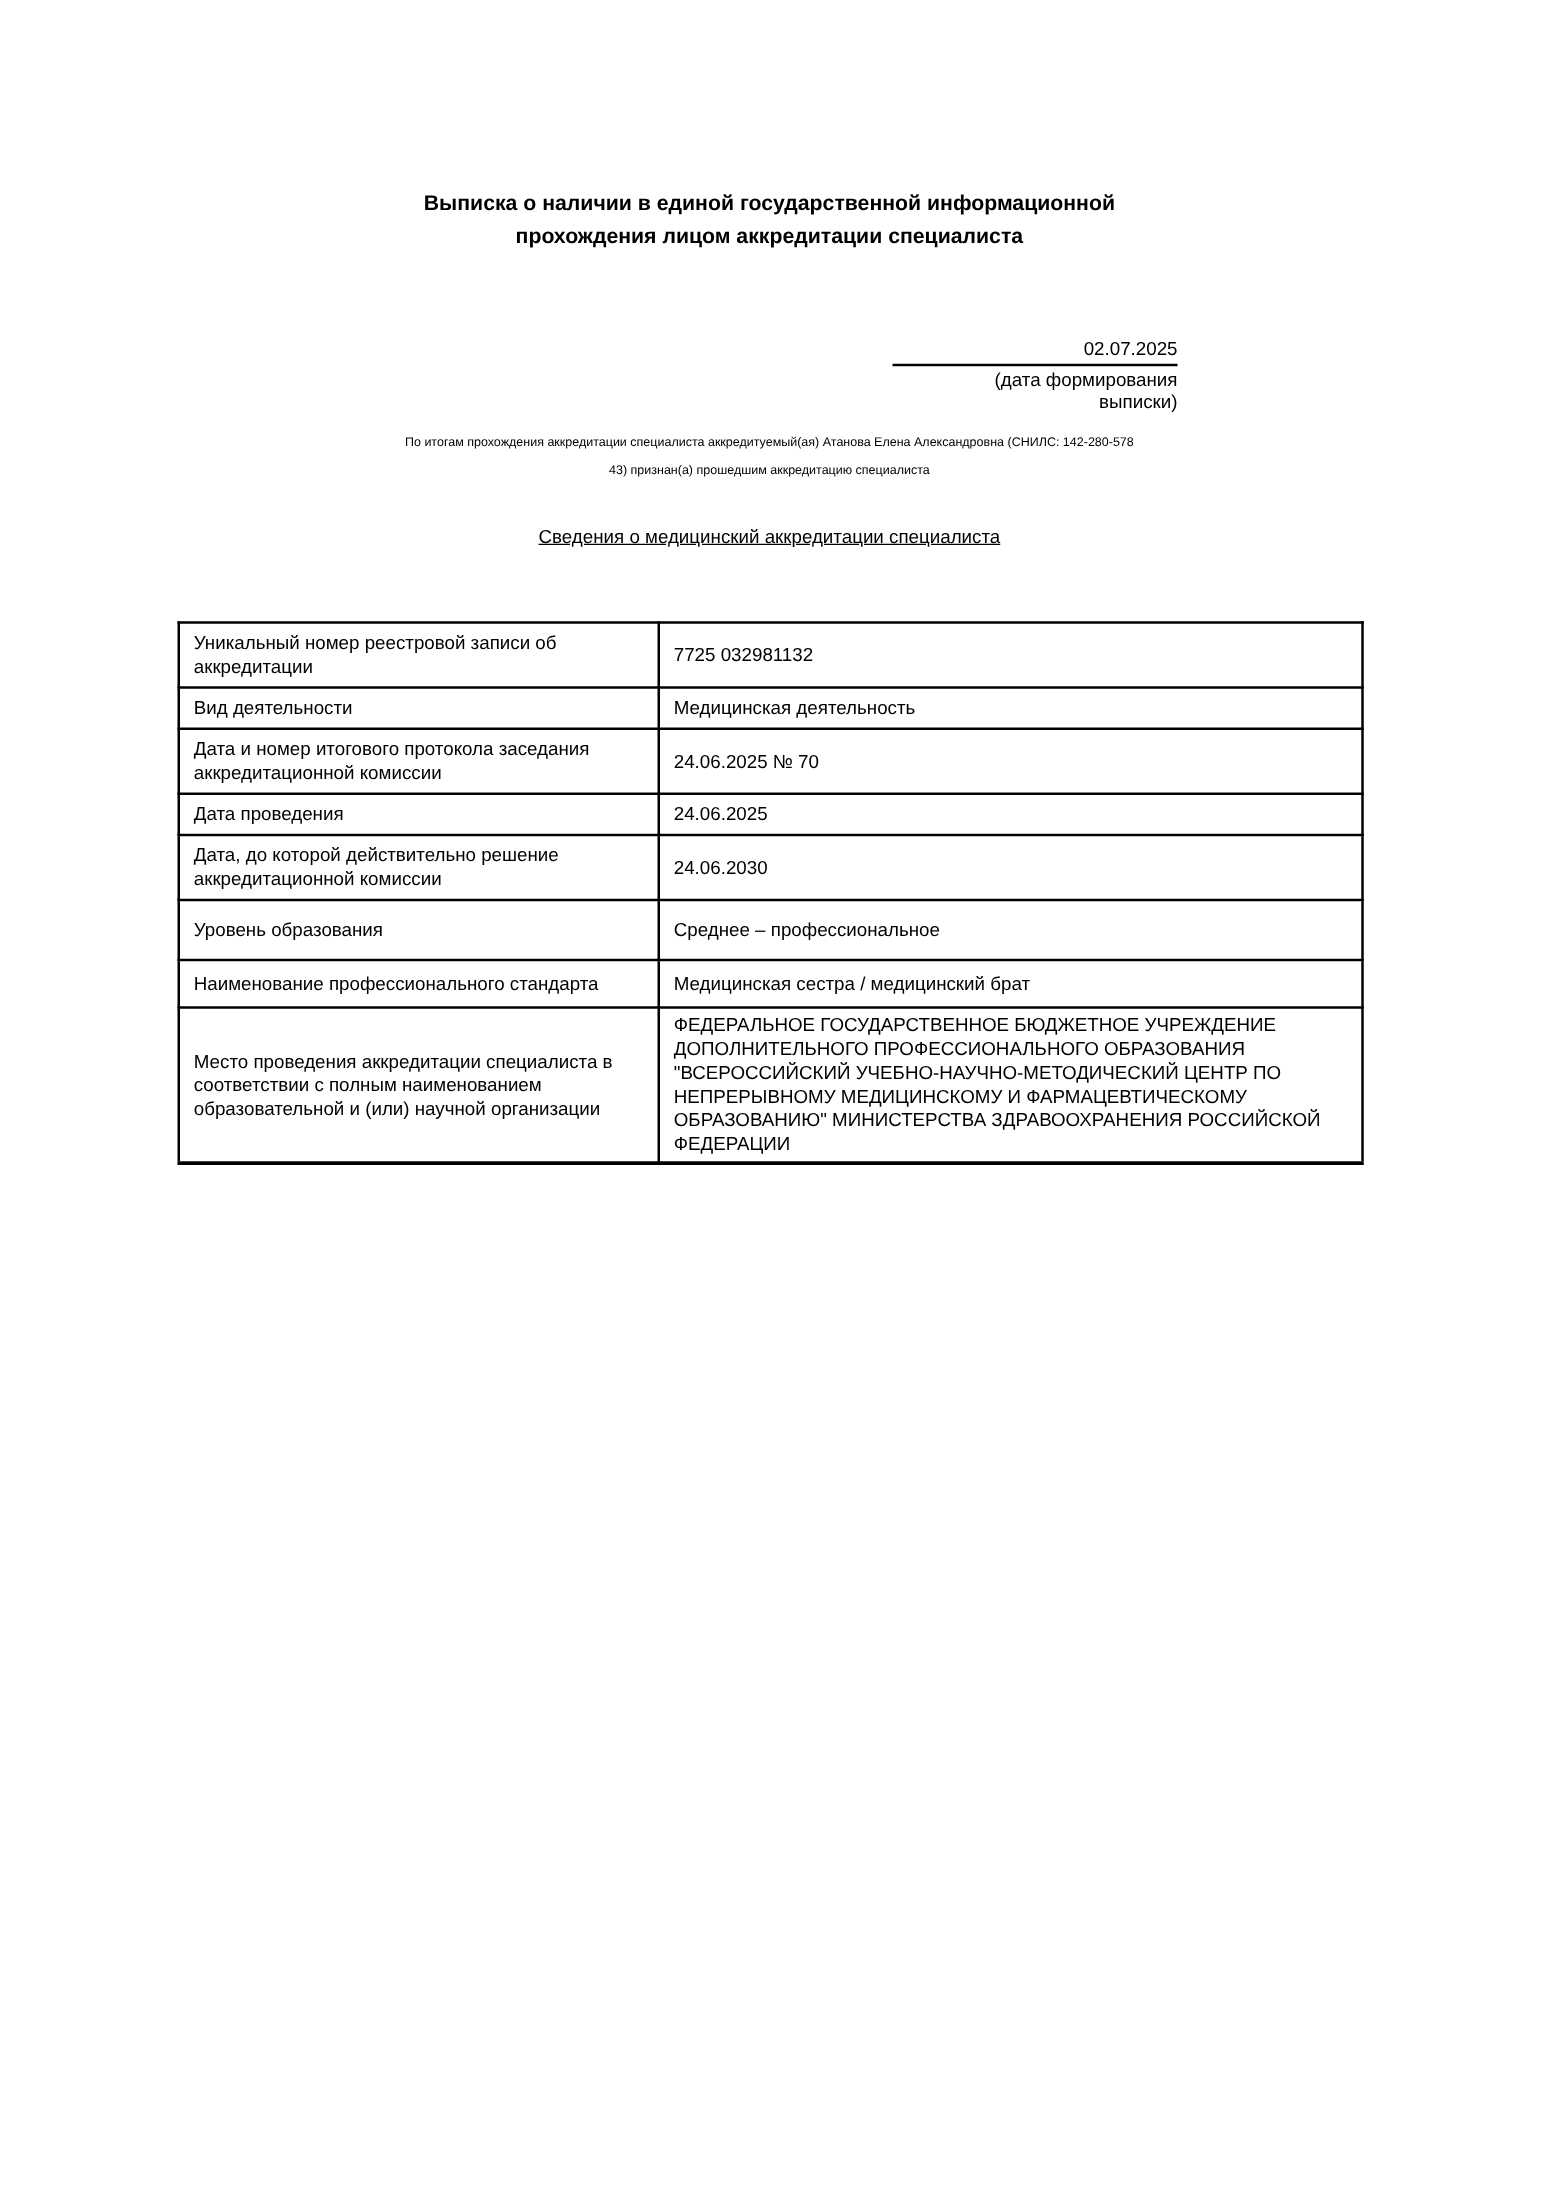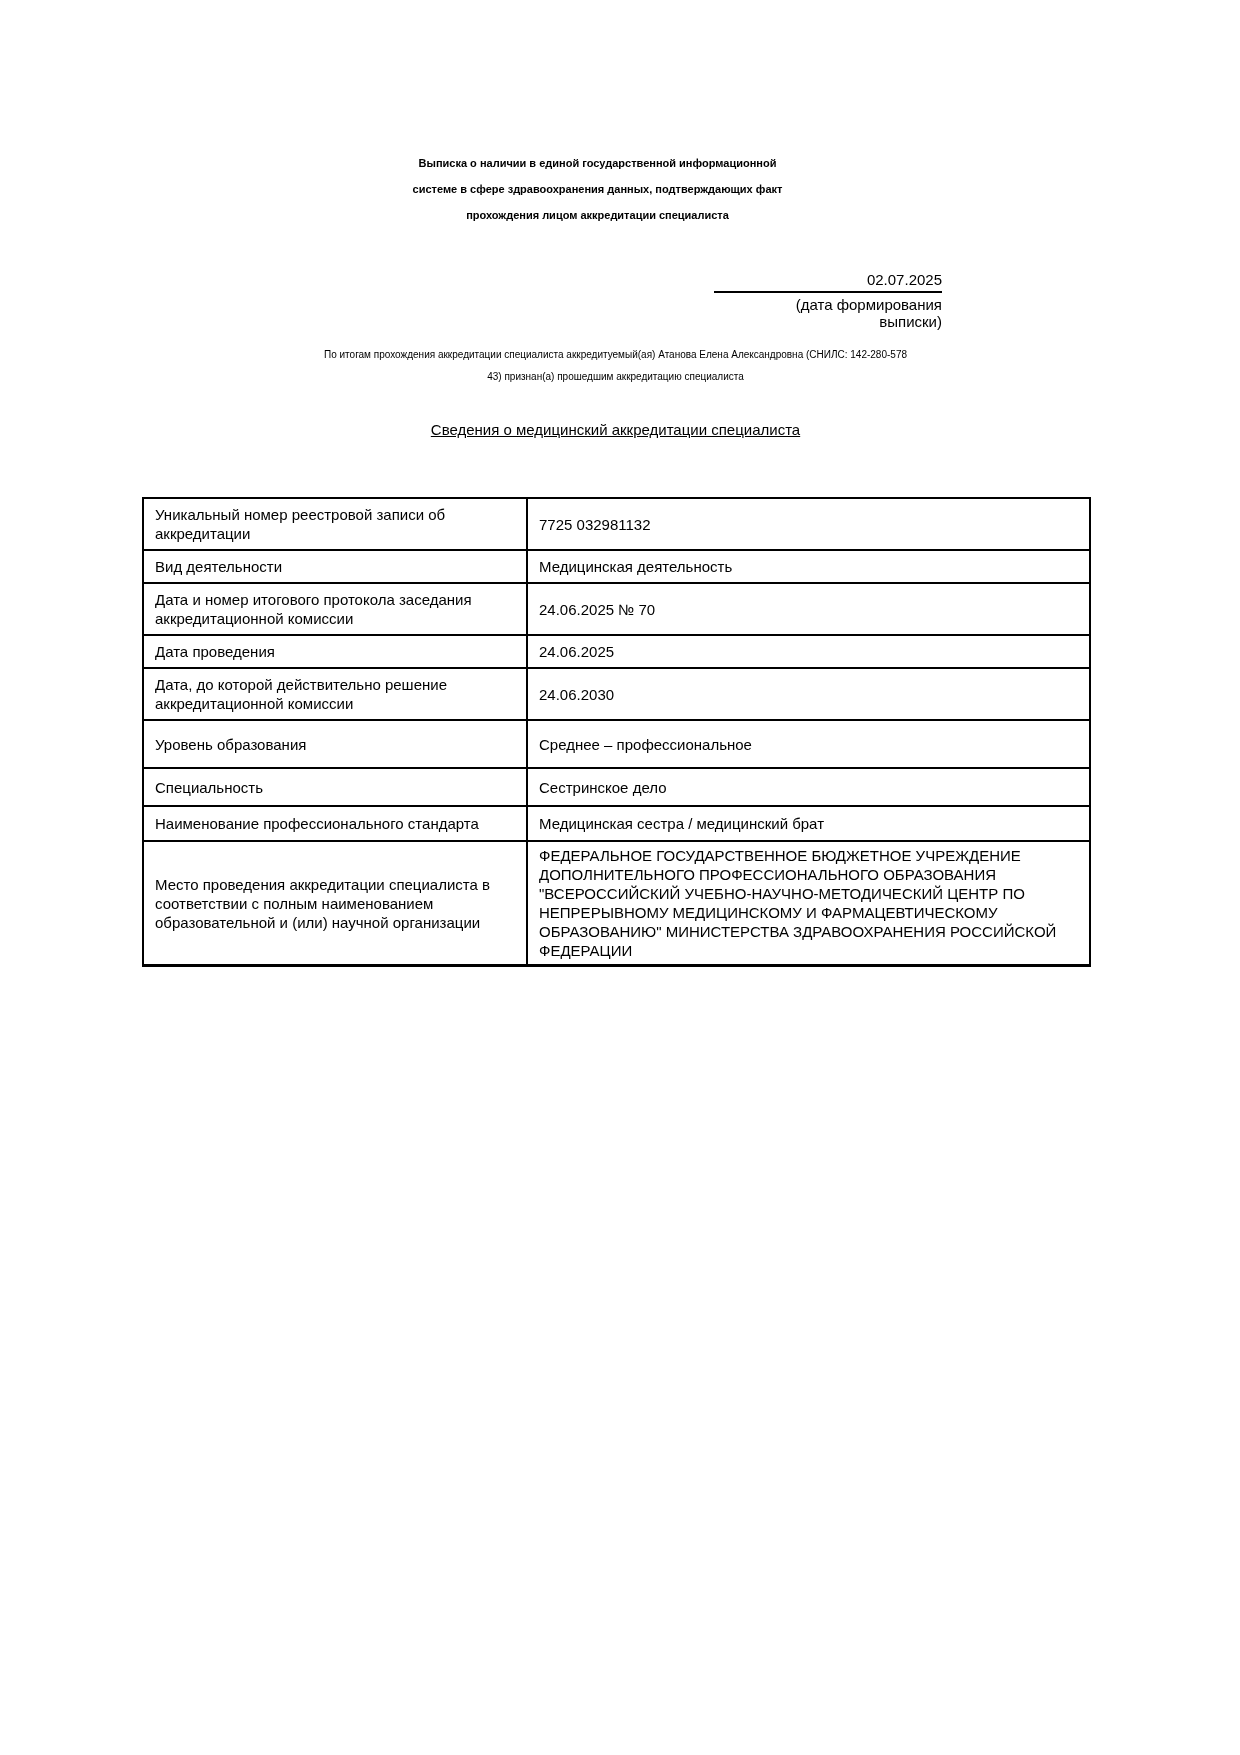--- a/index.html
+++ b/index.html
@@ -8,23 +8,23 @@
     position: relative;
     width: 1240px;
     height: 1755px;
     background: #ffffff;
     color: #000000;
     font-family: "Liberation Sans", sans-serif;
     overflow: hidden;
   }
   .doc-title {
     position: absolute;
-    left: 124px; top: 150px; width: 947px;
+    left: 142px; top: 150px; width: 947px;
     text-align: center;
-    font-size: 11px;
+    font-size: 17px;
     font-weight: bold;
     line-height: 26px;
   }
   .date-block {
     position: absolute;
     left: 714px; top: 271px; width: 228px;
     text-align: right;
     font-size: 15px;
   }
   .date-value {
@@ -87,21 +87,20 @@
   .acc-table tr:nth-child(9) { height: 31px; }
   .acc-table tr:nth-child(10) { height: 127px; }
 </style>
 </head>
 <body>
 
 <div id="page">
 
   <div class="doc-title">
     <div>Выписка о наличии в единой государственной информационной</div>
-    <div>системе в сфере здравоохранения данных, подтверждающих факт</div>
     <div>прохождения лицом аккредитации специалиста</div>
   </div>
 
   <div class="date-block">
     <span class="date-value">02.07.2025</span>
     <span class="date-caption">(дата формирования выписки)</span>
   </div>
 
   <div class="intro">
     <div>По итогам прохождения аккредитации специалиста аккредитуемый(ая) Атанова Елена Александровна (СНИЛС: 142-280-578</div>
@@ -141,24 +140,20 @@
     <td class="label">Дата, до которой действительно решение аккредитационной комиссии</td>
     <td class="value">24.06.2030</td>
   </tr>
 
 
   <tr>
     <td class="label">Уровень образования</td>
     <td class="value">Среднее – профессиональное</td>
   </tr>
 
-  <tr>
-    <td class="label">Специальность</td>
-    <td class="value">Сестринское дело</td>
-  </tr>
 
   <tr>
     <td class="label">Наименование профессионального стандарта</td>
     <td class="value">Медицинская сестра / медицинский брат</td>
   </tr>
 
   <tr>
     <td class="label">Место проведения аккредитации специалиста в соответствии с полным наименованием образовательной и (или) научной организации</td>
     <td class="value">ФЕДЕРАЛЬНОЕ ГОСУДАРСТВЕННОЕ БЮДЖЕТНОЕ УЧРЕЖДЕНИЕ ДОПОЛНИТЕЛЬНОГО ПРОФЕССИОНАЛЬНОГО ОБРАЗОВАНИЯ "ВСЕРОССИЙСКИЙ УЧЕБНО-НАУЧНО-МЕТОДИЧЕСКИЙ ЦЕНТР ПО НЕПРЕРЫВНОМУ МЕДИЦИНСКОМУ И ФАРМАЦЕВТИЧЕСКОМУ ОБРАЗОВАНИЮ" МИНИСТЕРСТВА ЗДРАВООХРАНЕНИЯ РОССИЙСКОЙ ФЕДЕРАЦИИ</td>
   </tr>

